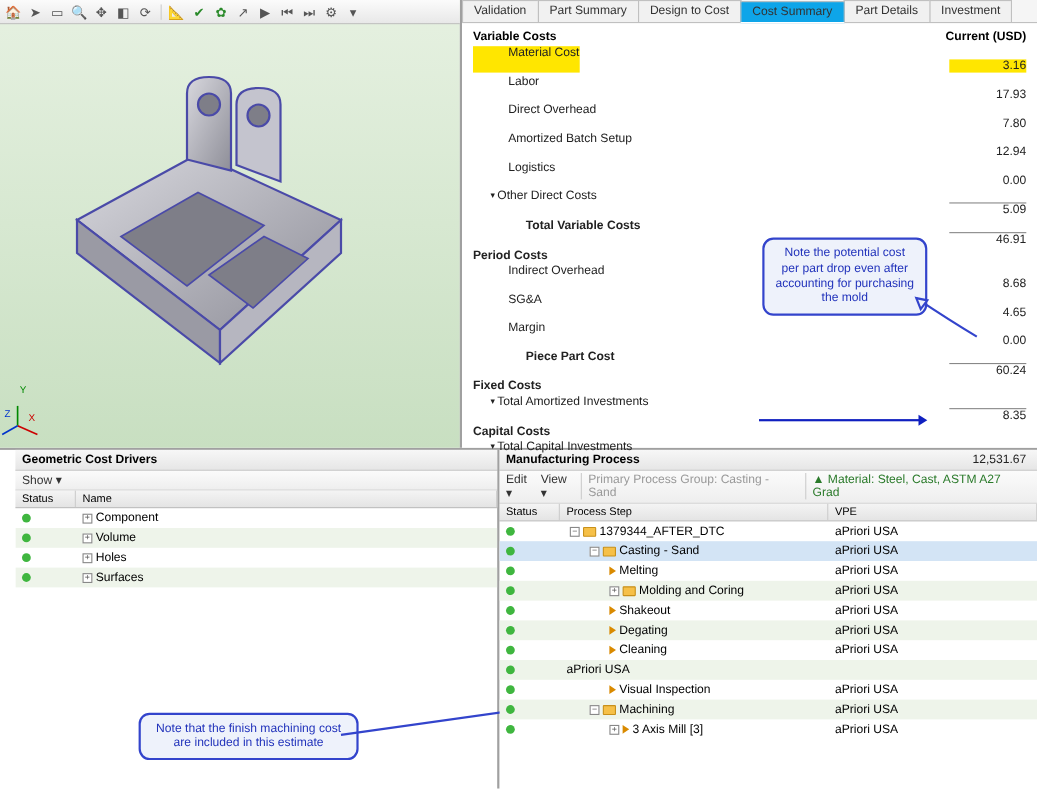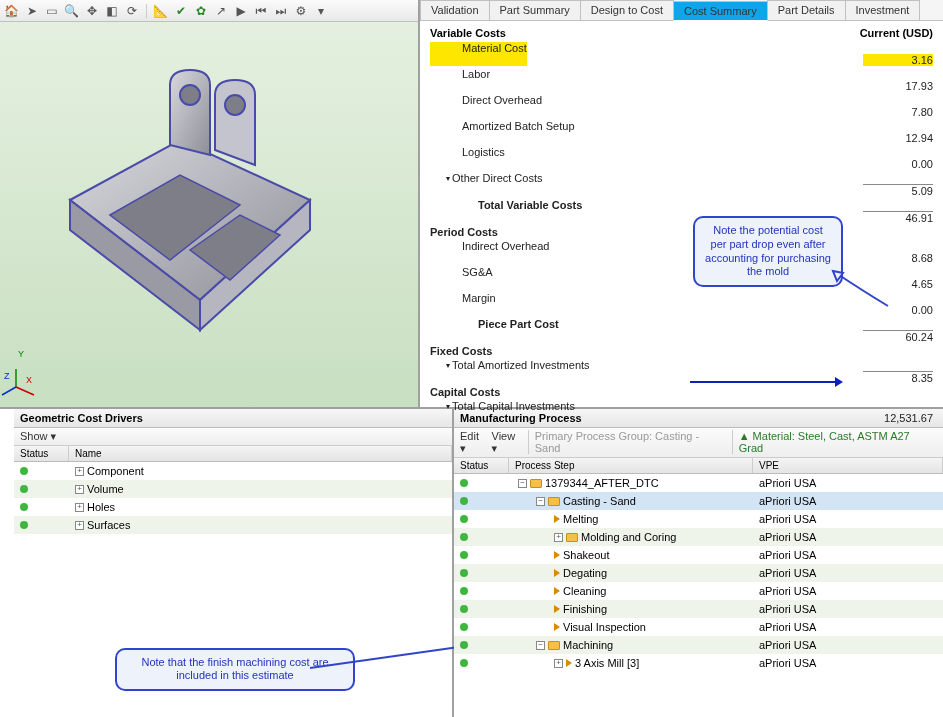--- a/index.html
+++ b/index.html
@@ -63,21 +63,21 @@
   .cell { padding:0 6px; display:flex; align-items:center; gap:3px; }
   .status-dot { width:8px; height:8px; border-radius:50%; background:#3fb63f; display:inline-block; }
   .tree-ind { display:inline-block; }
   .plus { display:inline-flex; width:9px; height:9px; border:1px solid #888; align-items:center; justify-content:center; font-size:8px; line-height:1; color:#555; background:#fff; }
   .ico-folder { background:#f6c048; border:1px solid #c8901a; border-radius:1px; width:12px; height:9px; }
   .ico-proc { width:0; height:0; border-left:6px solid #d98a00; border-top:4px solid transparent; border-bottom:4px solid transparent; display:inline-block; }
 
   .gcd .col-status{width:55px;} .gcd .col-name{flex:1;}
   .mp .col-status{width:55px;} .mp .col-step{flex:1;} .mp .col-vpe{width:190px;}
 
-  .callout.c2 { left:101px; bottom:26px; width:240px; }
+  .callout.c2 { left:112px; bottom:26px; width:200px; }
   .leader { position:absolute; border-top:2px solid #3344cc; transform-origin:left center; }
 </style>
 </head>
 <body>
 
 <div class="top-row">
 
   <div class="viewport">
     <div class="vp-toolbar">
       <span class="vp-btn">🏠</span>
@@ -369,25 +369,20 @@
             <span class="tree-ind" style="width:36px"></span>
             <span class="ico-proc"></span>
             <span>Cleaning</span>
           </div>
           <div class="cell col-vpe">aPriori USA</div>
         </div>
         <div class="grow alt">
           <div class="cell col-status">
             <span class="status-dot"></span>
           </div>
-          <div class="cell col-step">
-            <span class="tree-ind" style="width:36px"></span>
-            <span class="ico-proc"></span>
-            <span>Finishing</span>
-          </div>
           <div class="cell col-vpe">aPriori USA</div>
         </div>
         <div class="grow">
           <div class="cell col-status">
             <span class="status-dot"></span>
           </div>
           <div class="cell col-step">
             <span class="tree-ind" style="width:36px"></span>
             <span class="ico-proc"></span>
             <span>Visual Inspection</span>

